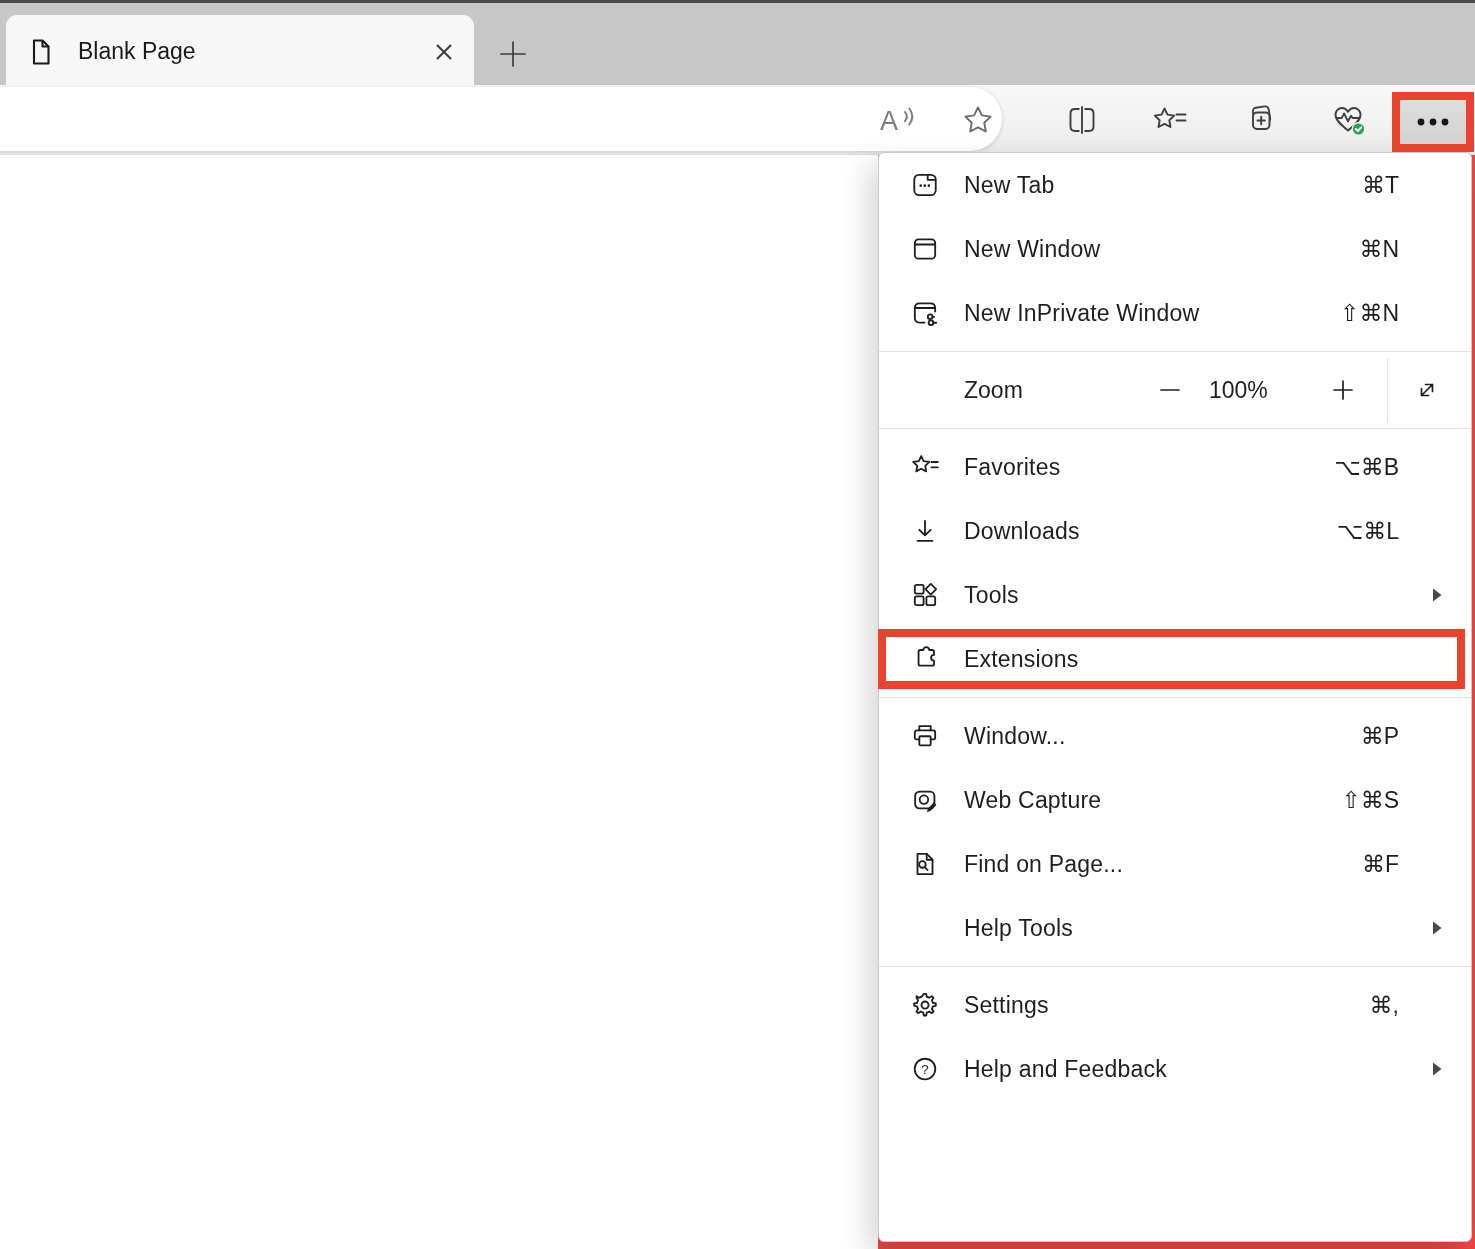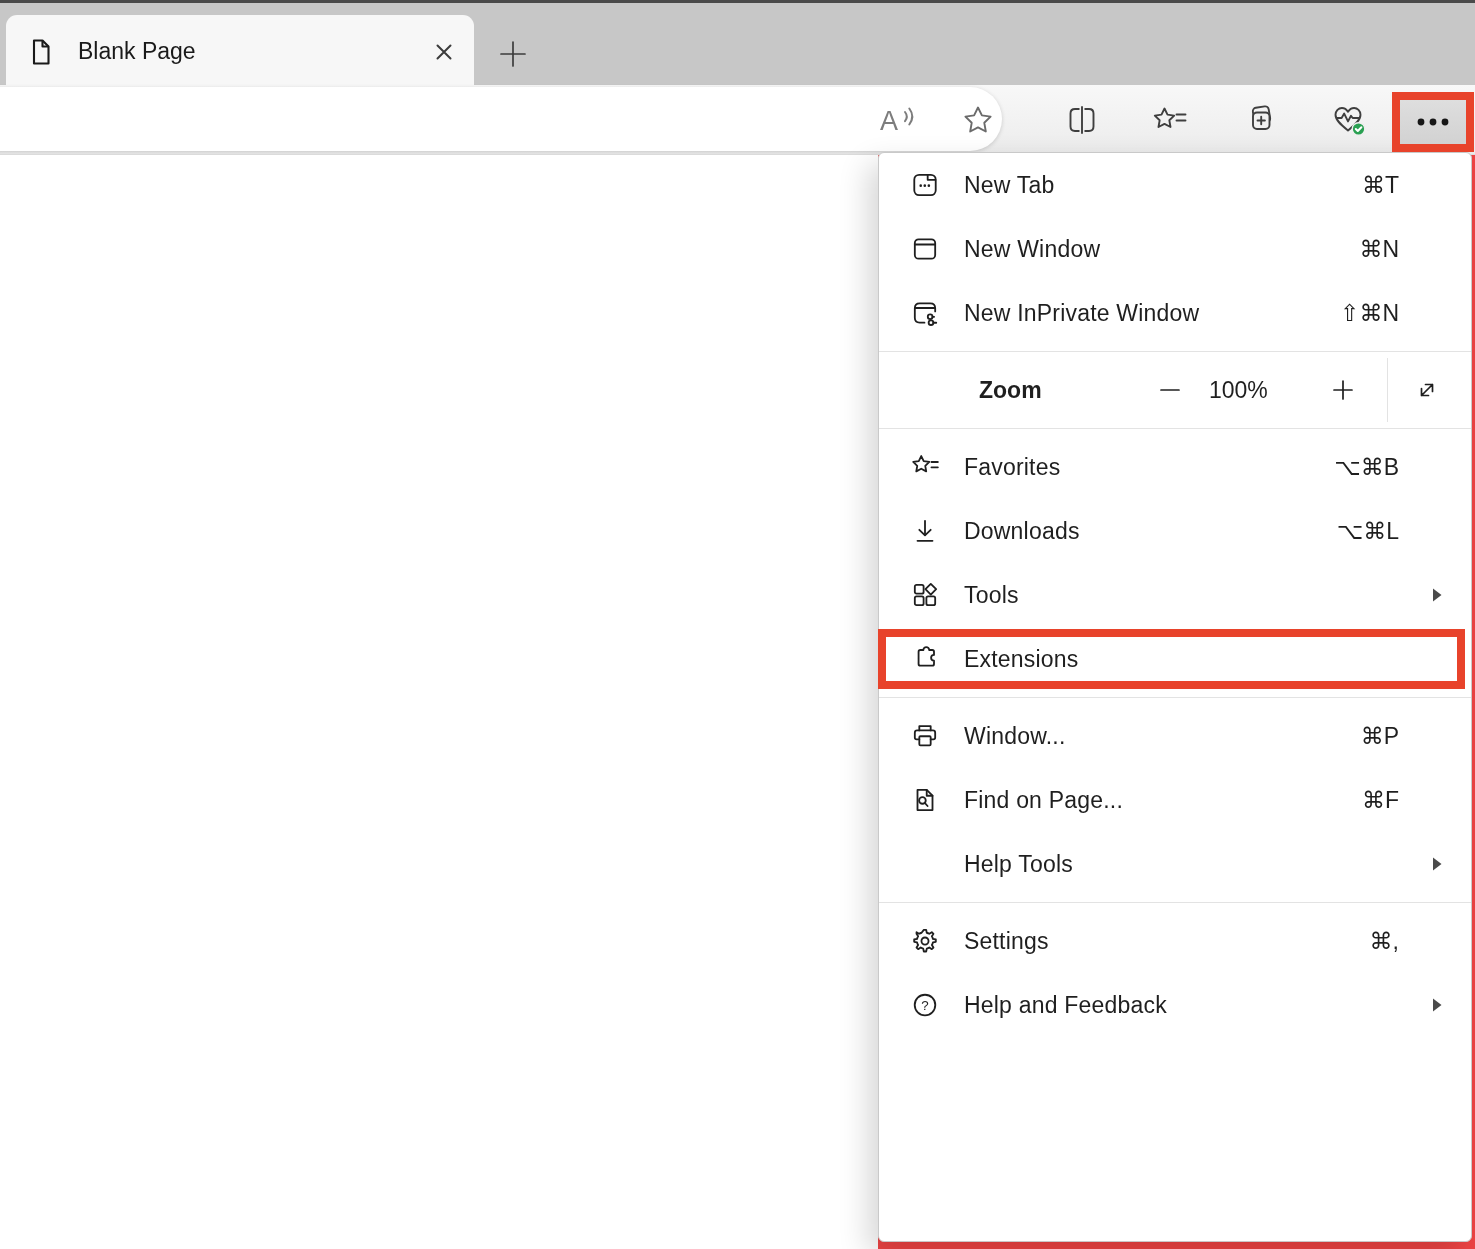--- a/index.html
+++ b/index.html
@@ -36,21 +36,21 @@
         border:1px solid #c9c9c9;border-radius:6px;box-sizing:border-box;
         box-shadow:-10px 12px 30px rgba(0,0,0,.16);z-index:20;}
   .menu-item{position:relative;height:64px;display:flex;align-items:center;padding:0 28px 0 0;cursor:pointer;}
   .mi-icon{width:30px;height:30px;margin-left:31px;flex:none;}
   .mi-icon svg{display:block;}
   .mi-label{margin-left:24px;font-size:23px;color:var(--ink);letter-spacing:.2px;white-space:nowrap;}
   .mi-shortcut{margin-left:auto;margin-right:44px;font-size:23px;color:var(--ink);white-space:nowrap;}
   .mi-chevron{margin-left:auto;display:flex;align-items:center;}
   .menu-sep{height:1px;background:#e3e3e3;margin:6px 0;}
   .menu-zoom{position:relative;height:64px;}
-  .zlabel{position:absolute;left:100px;top:50%;transform:translateY(-50%);font-size:23px;color:var(--ink);font-weight:bold;}
+  .zlabel{position:absolute;left:85px;top:50%;transform:translateY(-50%);font-size:23px;color:var(--ink);}
   .zbtn{position:absolute;top:50%;transform:translateY(-50%);width:40px;height:40px;border:none;background:none;
         padding:0;display:flex;align-items:center;justify-content:center;}
   .zval{position:absolute;left:330px;width:96px;top:50%;transform:translateY(-50%);
         text-align:left;font-size:23px;color:var(--ink);}
   .zline{position:absolute;left:508px;top:0;bottom:0;width:1px;background:#e3e3e3;}
   .anno-frame{position:absolute;left:-1px;top:2px;width:587px;height:60px;border:8px solid var(--anno);
               box-sizing:border-box;pointer-events:none;z-index:5;}
 </style>
 </head>
 <body>
@@ -242,20 +242,31 @@
             <path d="M8.7 17.2 H6.2 q-1.7 0-1.7-1.7 v-4.6 q0-2.1 2.1-2.1 h14.8 q2.1 0 2.1 2.1 v4.6 q0 1.7-1.7 1.7 h-2.5"></path>
             <rect x="8.7" y="14.2" width="10.6" height="8.6" rx="1"></rect>
           </svg>
         </span>
         <span class="mi-label">Window...</span>
         <span class="mi-shortcut">⌘P</span>
       </div>
       <div class="menu-item">
         <span class="mi-icon">
           <svg width="30" height="30" viewBox="0 0 28 28" fill="none" stroke="#1f1f1f" stroke-width="1.7" stroke-linecap="round" stroke-linejoin="round">
+            <rect x="4.8" y="6.2" width="18" height="15.6" rx="4"></rect>
+            <circle cx="13" cy="13.6" r="4"></circle>
+            <path d="M16.6 21.9 l5.6-5.6 2.4 2.4 -5.6 5.6 -3.2 .8 Z" fill="#1f1f1f" stroke="none"></path>
+          </svg>
+        </span>
+        <span class="mi-label">Web Capture</span>
+        <span class="mi-shortcut">⇧⌘S</span>
+      </div>
+      <div class="menu-item">
+        <span class="mi-icon">
+          <svg width="30" height="30" viewBox="0 0 28 28" fill="none" stroke="#1f1f1f" stroke-width="1.7" stroke-linecap="round" stroke-linejoin="round">
             <path d="M7 4.6 h8.6 L21 10 v13.4 H7 Z"></path>
             <path d="M15.6 4.6 V10 H21"></path>
             <circle cx="11.6" cy="14.4" r="3.1"></circle>
             <path d="M13.9 16.8 L16.4 19.6"></path>
           </svg>
         </span>
         <span class="mi-label">Find on Page...</span>
         <span class="mi-shortcut">⌘F</span>
       </div>
       <div class="menu-item">

